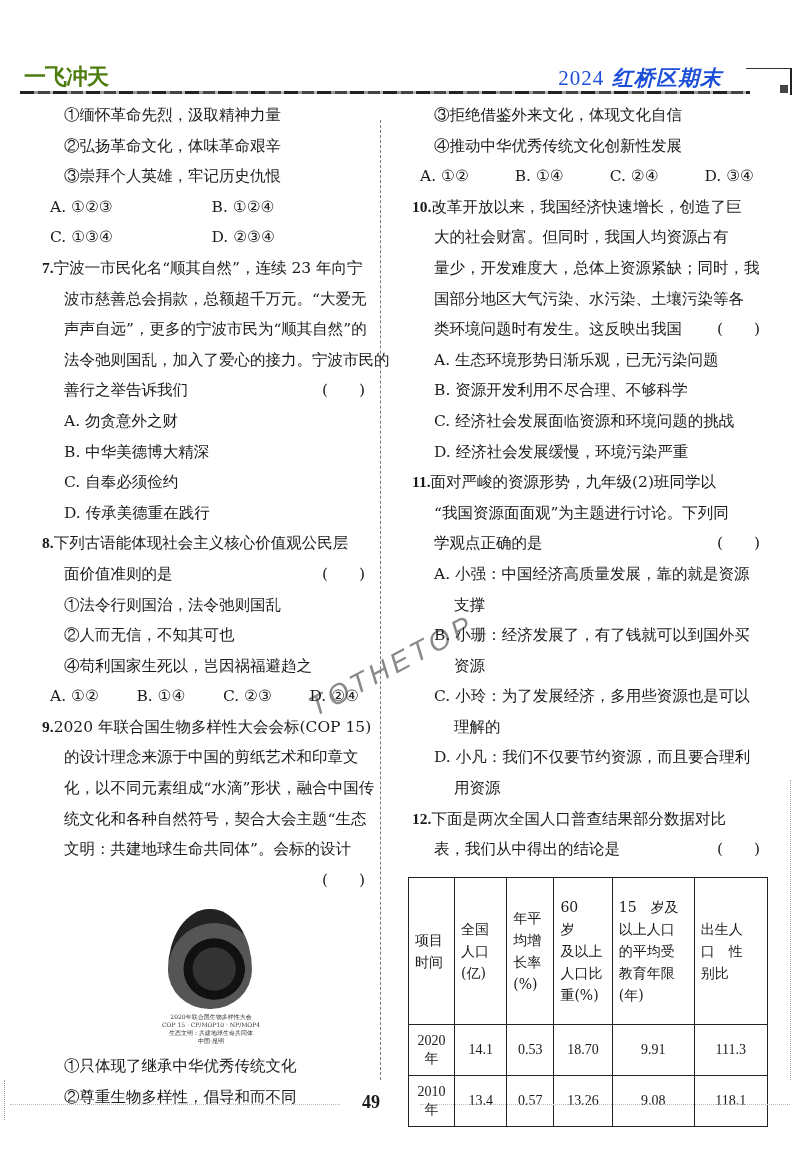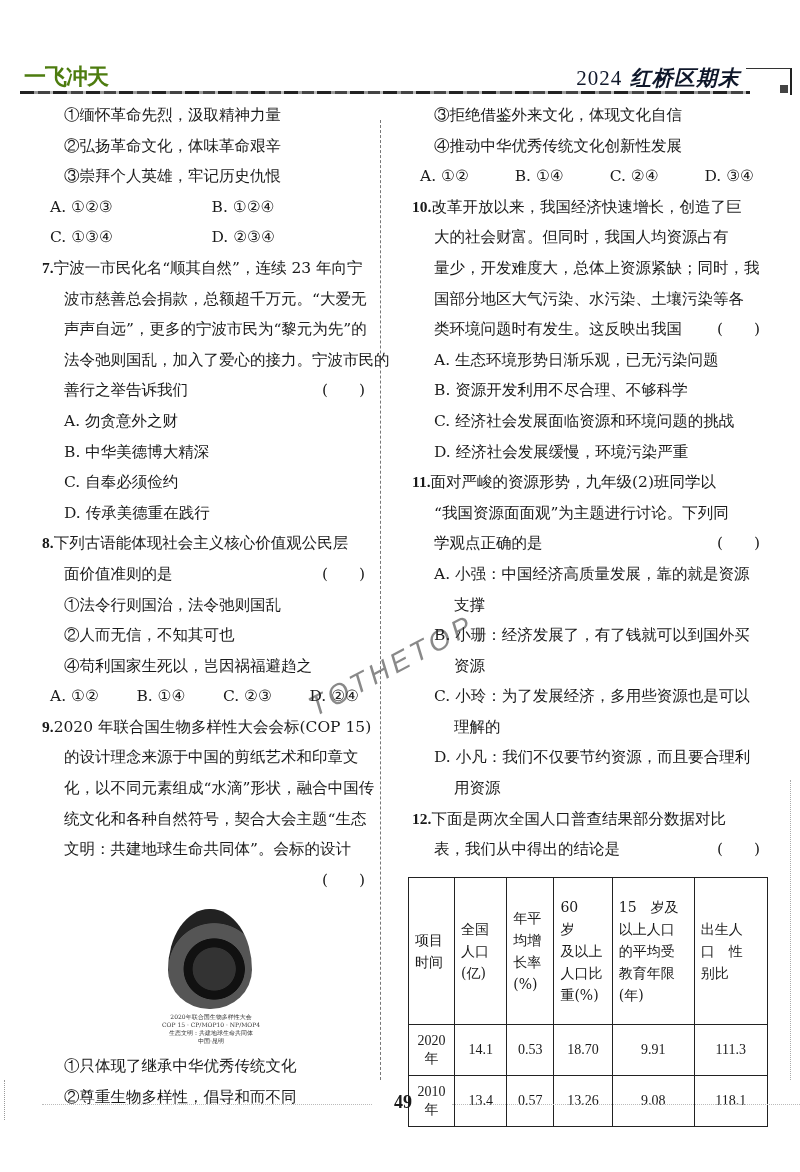--- a/index.html
+++ b/index.html
@@ -1,21 +1,21 @@
 <!DOCTYPE html>
 <html><head>
 <meta charset="utf-8">
 <style>
   html, body { margin: 0; padding: 0; background: #ffffff; }
   body { width: 800px; height: 1172px; position: relative; overflow: hidden;
          font-family: "DejaVu Serif", "Liberation Serif", serif; color: #1a1a1a; }
   .header { position: absolute; left: 0; top: 0; width: 800px; height: 98px; }
   .brand { position: absolute; left: 24px; top: 62px; font-family: "DejaVu Sans", sans-serif;
            font-weight: bold; font-size: 22px; letter-spacing: -1px; color: #4d7c0f; }
-  .hdr-title { position: absolute; right: 60px; top: 64px; font-size: 21px; color: #0f172a; letter-spacing: 1px; }
+  .hdr-title { position: absolute; right: 78px; top: 64px; font-size: 21px; color: #1d4ed8; letter-spacing: 1px; }
   .hdr-title .yr { font-family: "Liberation Serif", serif; }
   .hdr-title .cn { font-family: "DejaVu Serif", serif; font-style: italic; font-weight: bold; }
   .corner-mark { position: absolute; right: 8px; top: 68px; width: 44px; height: 26px;
                  border-top: 1px solid #333; border-right: 2px solid #222; }
   .corner-mark::after { content: ""; position: absolute; right: 2px; bottom: 2px; width: 8px; height: 8px; background: #444; }
   .hdr-rule { position: absolute; left: 20px; right: 50px; top: 91px; height: 3px;
               background: repeating-linear-gradient(90deg, #222 0 14px, #999 14px 18px, #444 18px 30px, #bbb 30px 33px); }
 
   .col { position: absolute; top: 100px; font-size: 15.5px; line-height: 30.6px; }
   .col-left { left: 28px; width: 345px; }
@@ -38,21 +38,21 @@
   .drop { width: 84px; height: 100px; margin-left: 12px; background: radial-gradient(circle at 55% 60%, #333 0 28%, #111 29% 40%, #555 41% 60%, #222 61%);
           border-radius: 50% 50% 50% 50% / 62% 62% 40% 40%; }
   .emblem-caption { font-size: 6px; line-height: 8px; text-align: center; color: #333; margin-top: 4px; }
 
   table.census { border-collapse: collapse; margin: 12px 0 0 10px; font-size: 14px; line-height: 22px; }
   table.census td { border: 1.5px solid #222; text-align: center; padding: 3px 6px; vertical-align: middle; }
   table.census td.hdr { text-align: left; height: 140px; }
   table.census td.num { font-family: "Liberation Serif", serif; height: 44px; }
   .c1 { width: 34px; } .c2 { width: 42px; } .c3 { width: 36px; } .c4 { width: 48px; } .c5 { width: 76px; } .c6 { width: 66px; }
 
-  .footer { position: absolute; left: 0; top: 1080px; width: 768px; height: 40px; margin-left: 32px; }
+  .footer { position: absolute; left: 0; top: 1080px; width: 768px; height: 40px; }
   .page-no { position: absolute; left: 362px; top: 12px; font-weight: bold; font-size: 18px; font-family: "Liberation Serif", serif; }
   .foot-rule { position: absolute; top: 24px; height: 0; border-top: 1px dotted #bbb; }
 
   .watermark { position: absolute; left: 300px; top: 650px; transform: rotate(-28deg); font-family: "Liberation Sans", sans-serif;
                font-size: 28px; letter-spacing: 4px; color: rgba(40,40,40,0.55); font-style: italic; }
 </style>
 </head>
 <body>
 
 <div class="header">
@@ -79,21 +79,21 @@
     </div>
     <div class="opts2">
       <span>C. ①③④</span>
       <span>D. ②③④</span>
     </div>
   </div>
 
   <div>
     <div class="line"><span class="qnum">7.</span><span>宁波一市民化名“顺其自然”，连续 23 年向宁</span></div>
     <div class="line ind">波市慈善总会捐款，总额超千万元。“大爱无</div>
-    <div class="line ind">声声自远”，更多的宁波市民为“黎元为先”的</div>
+    <div class="line ind">声声自远”，更多的宁波市民为“顺其自然”的</div>
     <div class="line ind">法令弛则国乱，加入了爱心的接力。宁波市民的</div>
     <div class="line ind"><span>善行之举告诉我们</span><span class="paren">(　　)</span></div>
     <div class="line ind">A. 勿贪意外之财</div>
     <div class="line ind">B. 中华美德博大精深</div>
     <div class="line ind">C. 自奉必须俭约</div>
     <div class="line ind">D. 传承美德重在践行</div>
   </div>
 
   <div>
     <div class="line"><span class="qnum">8.</span><span>下列古语能体现社会主义核心价值观公民层</span></div>

